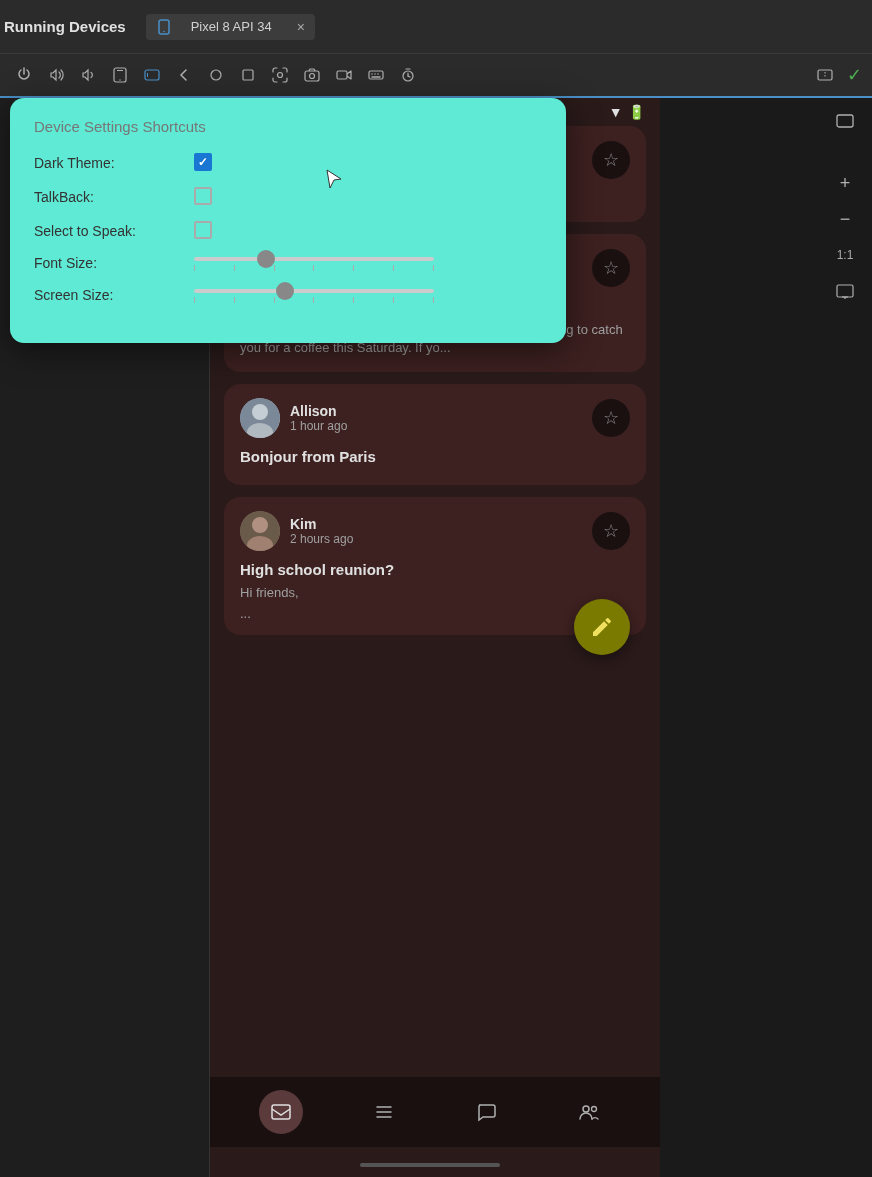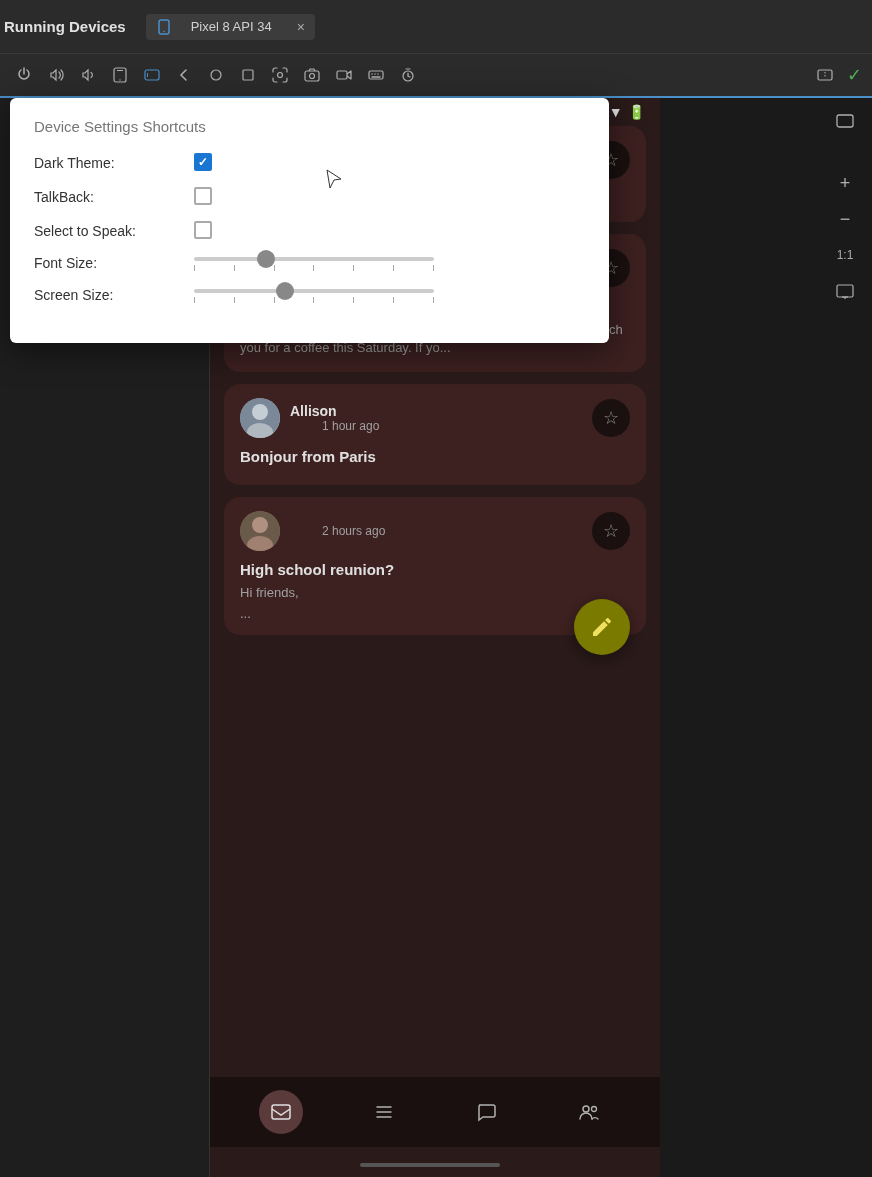--- a/index.html
+++ b/index.html
@@ -92,23 +92,23 @@
       width: 340px;
       height: 2px;
       background: #4a8fc7;
     }
 
     
     .settings-overlay {
       position: absolute;
       top: 98px;
       left: 10px;
-      width: 599px;
-      background: #ffffff;
-      border-radius: 6px;
+      width: 556px;
+      background: #5eead4;
+      border-radius: 14px;
       padding: 20px 24px 24px;
       z-index: 100;
       box-shadow: 0 8px 32px rgba(0,0,0,0.5);
     }
     .settings-title {
       font-size: 15px;
       color: #777;
       margin-bottom: 18px;
     }
     .settings-row {
@@ -240,21 +240,20 @@
     .avatar-top { background: #7a5060; }
     .sender-info { flex: 1; }
     .sender-name {
       font-size: 14px;
       font-weight: 600;
       color: #e0e0e0;
     }
     .sender-time {
       font-size: 12px;
       color: #a0a0a0;
-      margin-left: 32px;
     }
     .star-btn {
       width: 38px;
       height: 38px;
       background: #1a1010;
       border-radius: 50%;
       display: flex;
       align-items: center;
       justify-content: center;
       color: #888;
@@ -646,20 +645,21 @@
     <div class="email-card" style="position:relative;">
       <div class="email-card-header">
         <div class="avatar avatar-kim">
           <svg width="40" height="40" viewBox="0 0 40 40">
             <circle cx="20" cy="20" r="20" fill="#6a5a4a"></circle>
             <circle cx="20" cy="14" r="8" fill="#b09080"></circle>
             <ellipse cx="20" cy="34" rx="13" ry="9" fill="#a08070"></ellipse>
           </svg>
         </div>
         <div class="sender-info">
+          <div class="sender-name">Kim</div>
           <div class="sender-time">2 hours ago</div>
         </div>
         <div class="star-btn">☆</div>
       </div>
       <div class="email-subject">High school reunion?</div>
       <div class="email-preview">Hi friends,</div>
       <div class="email-dots">...</div>
 
       <div class="fab" style="position:absolute;right:16px;bottom:-20px;">
         <svg width="24" height="24" viewBox="0 0 24 24" fill="none">

